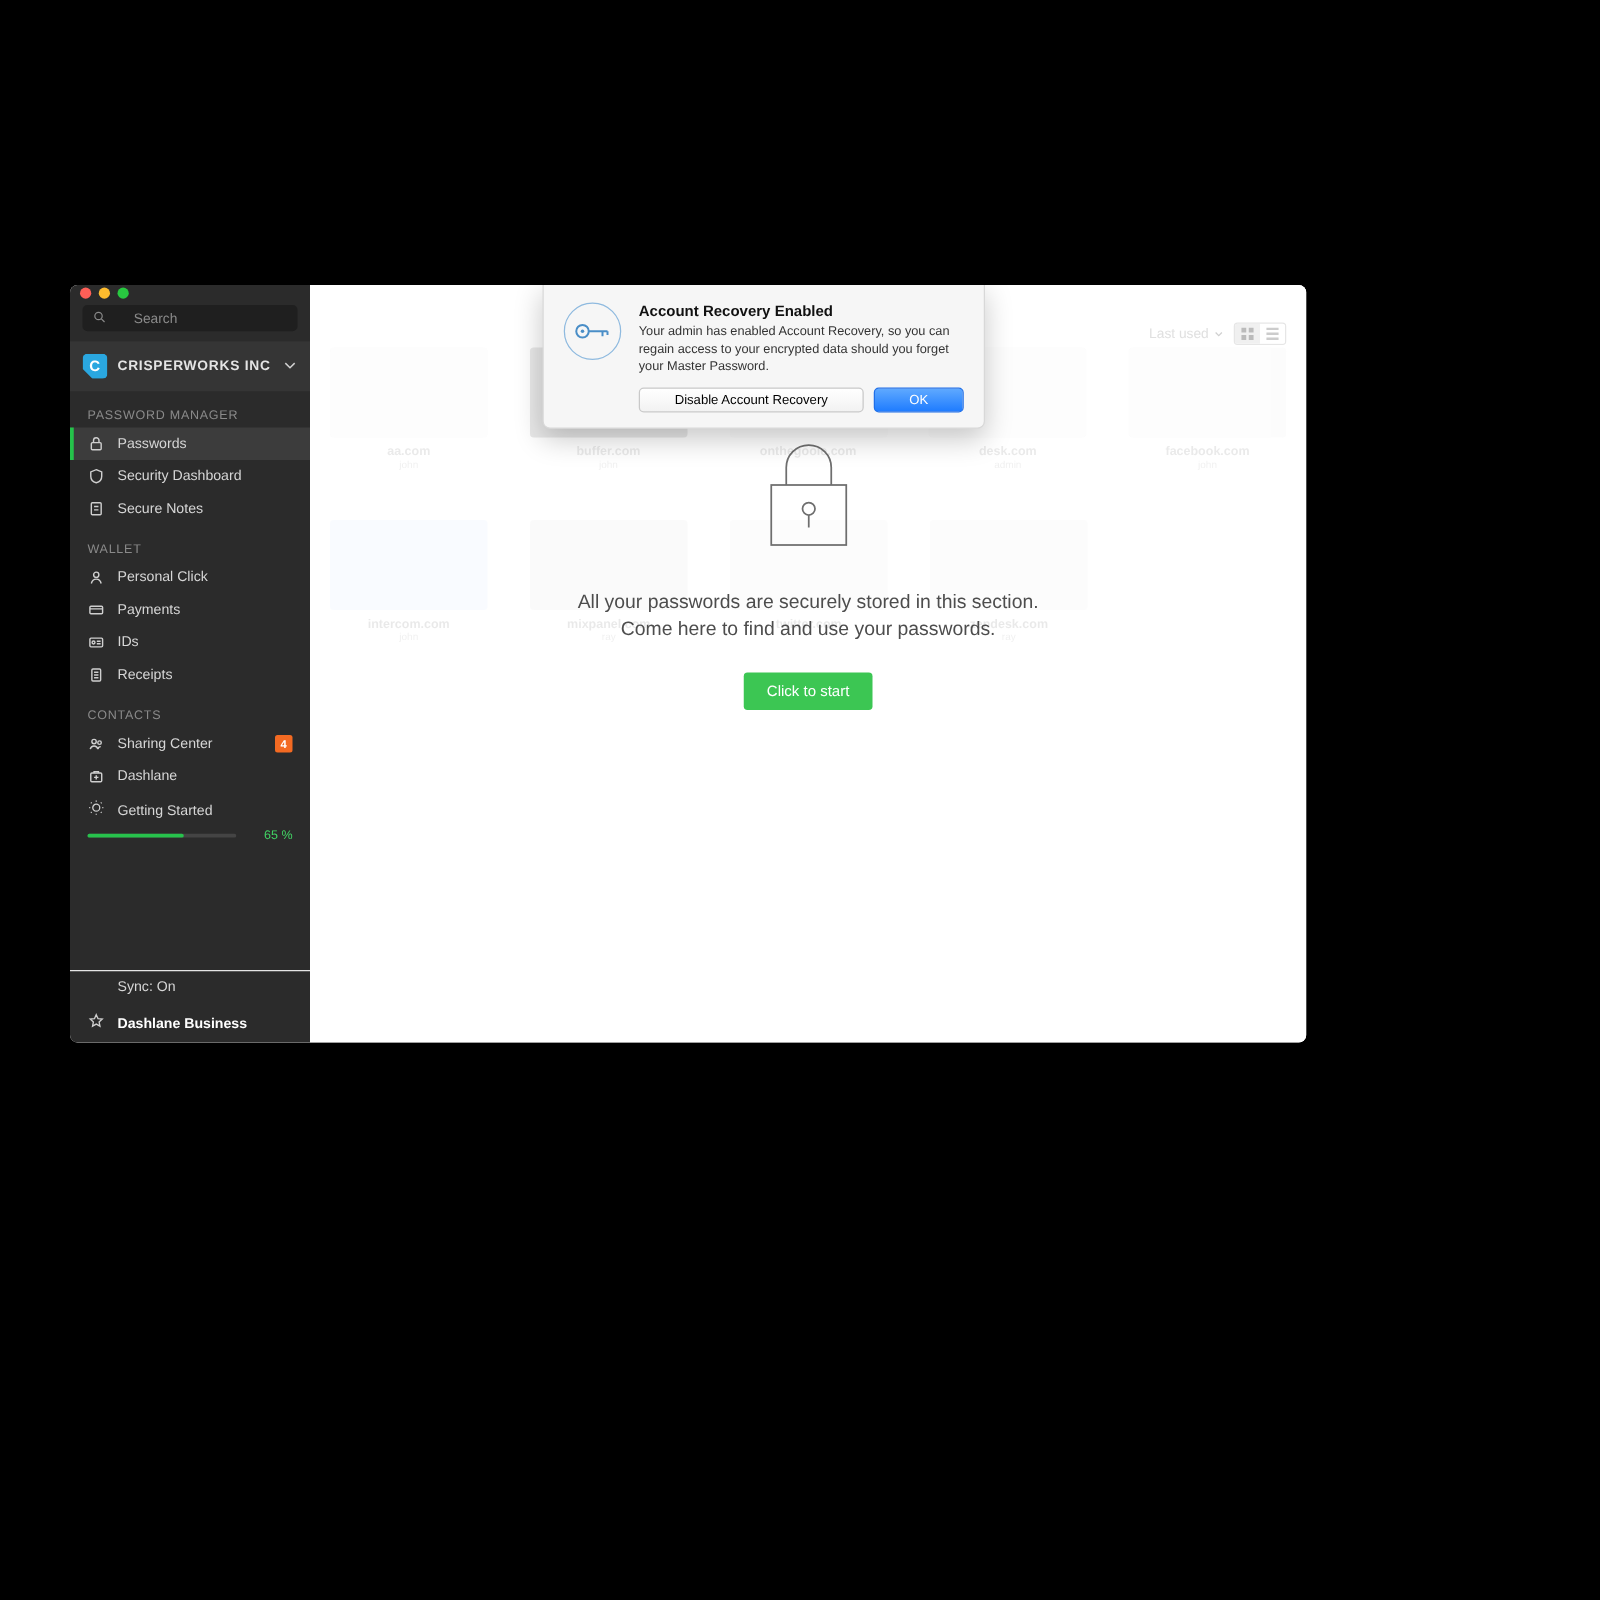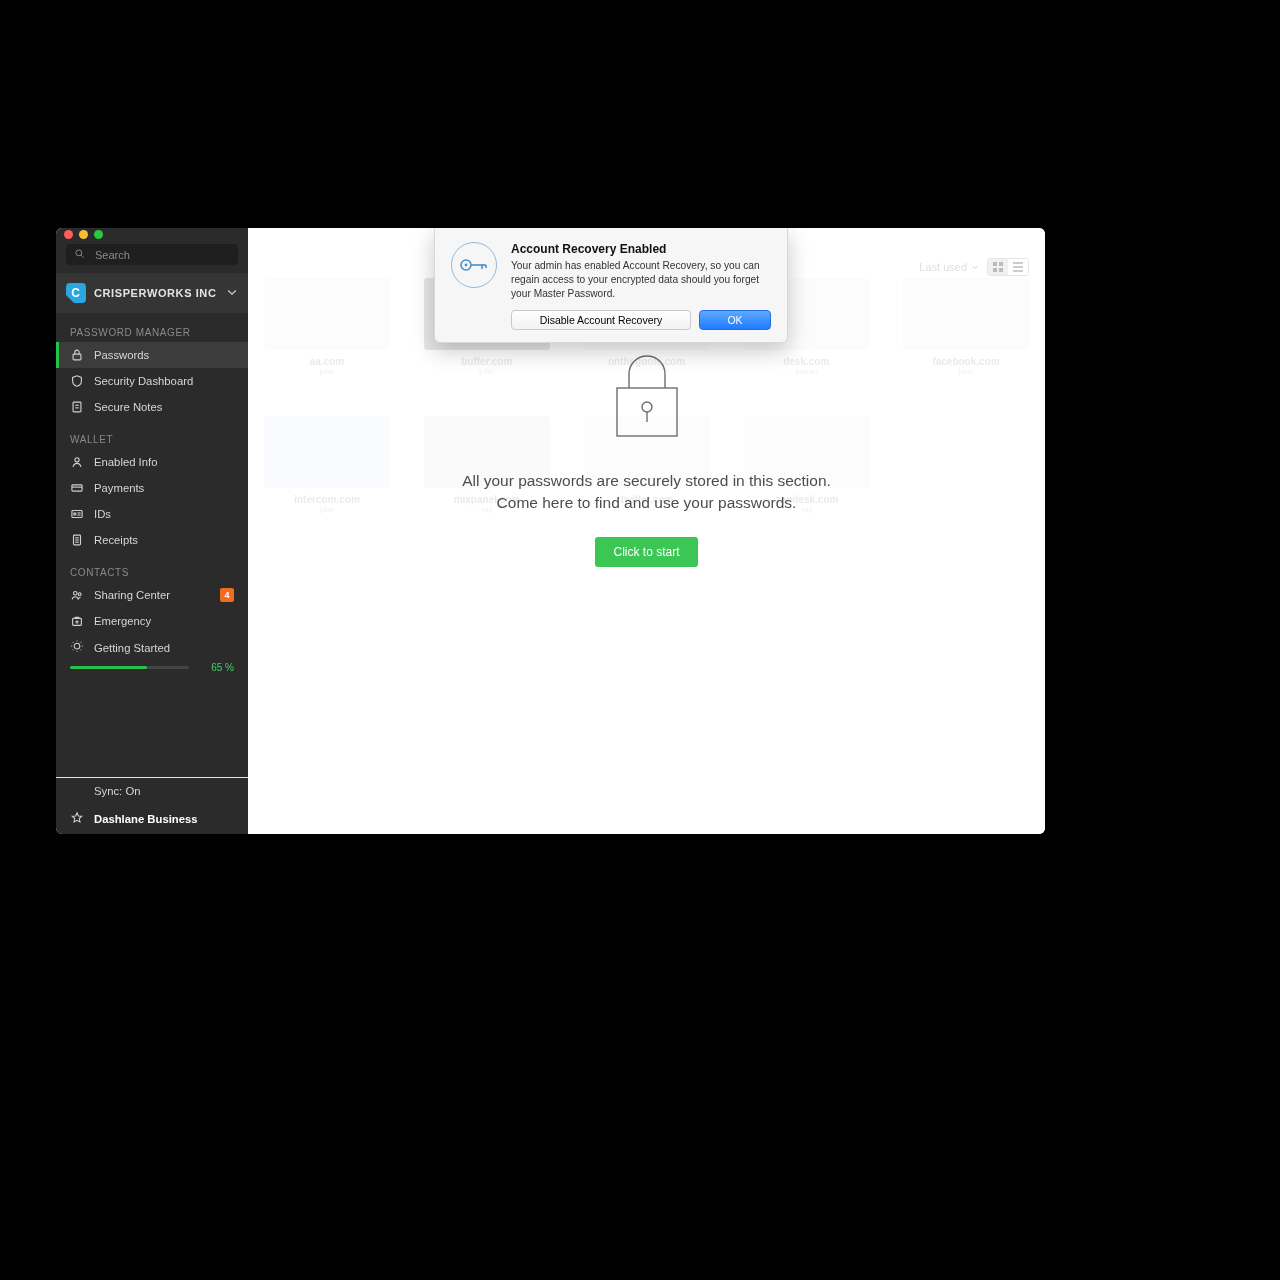--- a/index.html
+++ b/index.html
@@ -4,21 +4,21 @@
 <style>
   * { box-sizing: border-box; margin: 0; padding: 0; }
   html, body { width: 1280px; height: 1280px; background: #000; font-family: -apple-system, "Helvetica Neue", Arial, sans-serif; }
   .stage { position: absolute; left: 56px; top: 228px; width: 989px; height: 606px; background: #fff; border-radius: 6px; box-shadow: 0 10px 40px rgba(0,0,0,0.6); overflow: hidden; display: flex; }
   
   .sidebar { width: 192px; background: #2b2b2b; color: #bfbfbf; display: flex; flex-direction: column; font-size: 11.3px; position: relative; }
   .titlebar { height: 12px; padding: 6px 8px; display: flex; gap: 6px; align-items: center; }
   .tl-dot { width: 9px; height: 9px; border-radius: 50%; }
   .tl-red { background: #ff5f57; } .tl-yellow { background: #febc2e; } .tl-green { background: #28c840; }
   .search-wrap { padding: 4px 10px 8px; }
-  .search { background: #1f1f1f; border-radius: 4px; height: 21px; display: flex; align-items: center; padding: 0 8px; gap: 10px; color: #8a8a8a; font-size: 11px; text-align: right; }
+  .search { background: #1f1f1f; border-radius: 4px; height: 21px; display: flex; align-items: center; padding: 0 8px; gap: 22px; color: #8a8a8a; font-size: 11px; text-align: right; }
   .search svg { width: 11px; height: 11px; fill: #8a8a8a; }
   .org-row { background: #353535; height: 40px; display: flex; align-items: center; padding: 0 10px; gap: 8px; color: #e4e4e4; font-weight: 600; letter-spacing: 0.6px; font-size: 11px; }
   .org-logo { width: 20px; height: 20px; border-radius: 4px; background: #2aa7e0; color: #fff; display: flex; align-items: center; justify-content: center; font-size: 12px; font-weight: 700; clip-path: polygon(0 0,100% 0,100% 100%,8px 100%,0 calc(100% - 8px)); }
   .org-chevron { margin-left: auto; }
   .section-title { color: #8a8a8a; font-size: 10px; letter-spacing: 0.6px; padding: 14px 14px 4px; }
   .nav-item { display: flex; align-items: center; gap: 10px; padding: 6px 14px; color: #d6d6d6; cursor: pointer; position: relative; }
   .nav-item.active { background: #3c3c3c; }
   .nav-item.active::before { content: ""; position: absolute; left: 0; top: 0; bottom: 0; width: 3px; background: #24c24a; }
   .nav-item .icon { width: 14px; height: 14px; flex: 0 0 14px; display: inline-flex; align-items: center; justify-content: center; }
   .nav-item .icon svg { stroke: #cfcfcf; fill: none; stroke-width: 1.3; width: 14px; height: 14px; }
@@ -124,21 +124,21 @@
     </div>
 
     <div class="section-title">WALLET</div>
     <div class="nav-item">
       <span class="icon">
           <svg viewBox="0 0 16 16">
             <circle cx="8" cy="5.5" r="2.4"></circle>
             <path d="M3.5 13.5c.6-2.6 2.3-4 4.5-4s3.9 1.4 4.5 4"></path>
           </svg>
         </span>
-      <span>Enabled Info</span>
+      <span>Personal Click</span>
     </div>
     <div class="nav-item">
       <span class="icon">
           <svg viewBox="0 0 16 16">
             <rect x="2.2" y="4.5" width="11.6" height="7" rx="1"></rect>
             <line x1="2.2" y1="7" x2="13.8" y2="7"></line>
           </svg>
         </span>
       <span>Payments</span>
     </div>
@@ -180,21 +180,21 @@
     </div>
     <div class="nav-item">
       <span class="icon">
           <svg viewBox="0 0 16 16">
             <rect x="3" y="5" width="10" height="8" rx="1"></rect>
             <path d="M6 5V3.8h4V5"></path>
             <line x1="8" y1="7" x2="8" y2="11"></line>
             <line x1="6" y1="9" x2="10" y2="9"></line>
           </svg>
         </span>
-      <span>Emergency</span>
+      <span>Dashlane</span>
     </div>
 
     <div class="gs-block">
       <div class="gs-row">
         <span class="icon"><svg viewBox="0 0 16 16" width="14" height="14" stroke="#cfcfcf" fill="none" stroke-width="1.2">
               <circle cx="8" cy="7" r="3.2"></circle>
               <line x1="8" y1="1.5" x2="8" y2="0.5"></line>
               <line x1="8" y1="13.5" x2="8" y2="12.5"></line>
               <line x1="2.5" y1="7" x2="1.5" y2="7"></line>
               <line x1="14.5" y1="7" x2="13.5" y2="7"></line>

